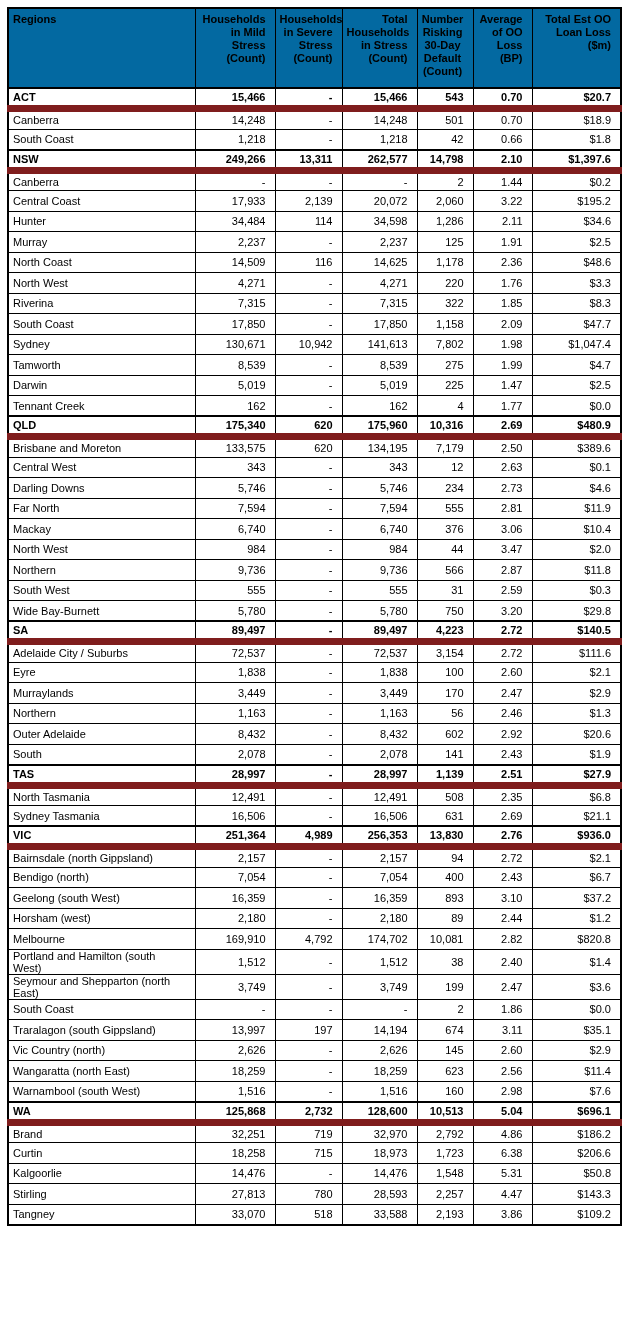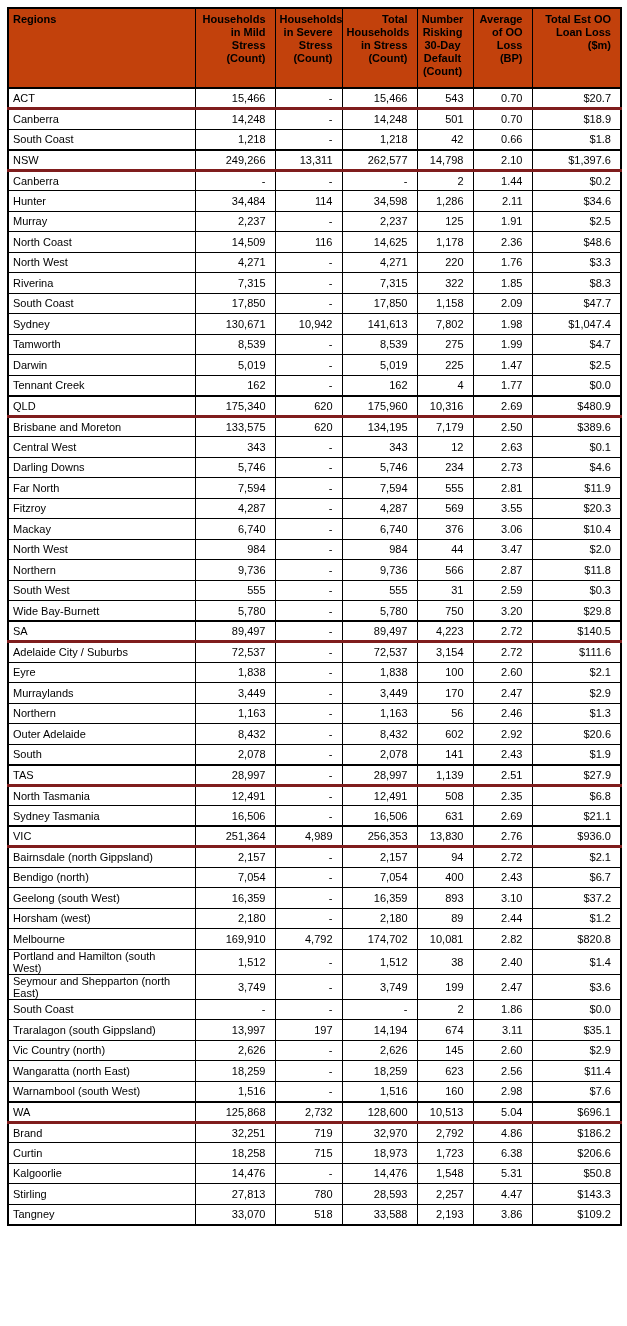--- a/index.html
+++ b/index.html
@@ -27,43 +27,43 @@
   }
   .stress-table th,
   .stress-table td {
     border: 1px solid #000000;
     color: #000000;
     font-size: 11px;
     overflow: hidden;
     box-sizing: border-box;
   }
   .stress-table thead th {
-    background: #c2410c;
+    background: #0369a1;
     font-weight: bold;
     vertical-align: top;
     height: 80px;
     padding: 4px 9px 2px 4px;
     white-space: pre-line;
     line-height: 13px;
     border-bottom: 2px solid #000000;
   }
   .stress-table tbody td {
     height: 20.5px;
     padding: 0 9px 0 4px;
     background: #FFFFFF;
     vertical-align: middle;
   }
   .col-0 { text-align: left; }
   .col-1, .col-2, .col-3, .col-4, .col-5, .col-6 { text-align: right; }
   thead .col-0 { text-align: left; }
   thead .col-4 { text-align: center; padding-right: 4px; }
   tr.summary td {
-    font-weight: normal;
+    font-weight: bold;
     border-top: 2px solid #000000;
-    border-bottom: 3px solid #7f1d1d;
+    border-bottom: 7px solid #7f1d1d;
   }
 </style>
 </head>
 <body>
 
 <div class="page">
   <table class="stress-table">
     <colgroup>
       <col style="width:187px">
       <col style="width:80px">
@@ -139,20 +139,29 @@
         <tr>
           <td class="col-0">Canberra</td>
           <td class="col-1">-</td>
           <td class="col-2">-</td>
           <td class="col-3">-</td>
           <td class="col-4">2</td>
           <td class="col-5">1.44</td>
           <td class="col-6">$0.2</td>
         </tr>
         <tr>
+          <td class="col-0">Central Coast</td>
+          <td class="col-1">17,933</td>
+          <td class="col-2">2,139</td>
+          <td class="col-3">20,072</td>
+          <td class="col-4">2,060</td>
+          <td class="col-5">3.22</td>
+          <td class="col-6">$195.2</td>
+        </tr>
+        <tr>
           <td class="col-0">Hunter</td>
           <td class="col-1">34,484</td>
           <td class="col-2">114</td>
           <td class="col-3">34,598</td>
           <td class="col-4">1,286</td>
           <td class="col-5">2.11</td>
           <td class="col-6">$34.6</td>
         </tr>
         <tr>
           <td class="col-0">Murray</td>
@@ -274,29 +283,20 @@
         <tr>
           <td class="col-0">Far North</td>
           <td class="col-1">7,594</td>
           <td class="col-2">-</td>
           <td class="col-3">7,594</td>
           <td class="col-4">555</td>
           <td class="col-5">2.81</td>
           <td class="col-6">$11.9</td>
         </tr>
         <tr>
-          <td class="col-0">Fitzroy</td>
-          <td class="col-1">4,287</td>
-          <td class="col-2">-</td>
-          <td class="col-3">4,287</td>
-          <td class="col-4">569</td>
-          <td class="col-5">3.55</td>
-          <td class="col-6">$20.3</td>
-        </tr>
-        <tr>
           <td class="col-0">Mackay</td>
           <td class="col-1">6,740</td>
           <td class="col-2">-</td>
           <td class="col-3">6,740</td>
           <td class="col-4">376</td>
           <td class="col-5">3.06</td>
           <td class="col-6">$10.4</td>
         </tr>
         <tr>
           <td class="col-0">North West</td>

